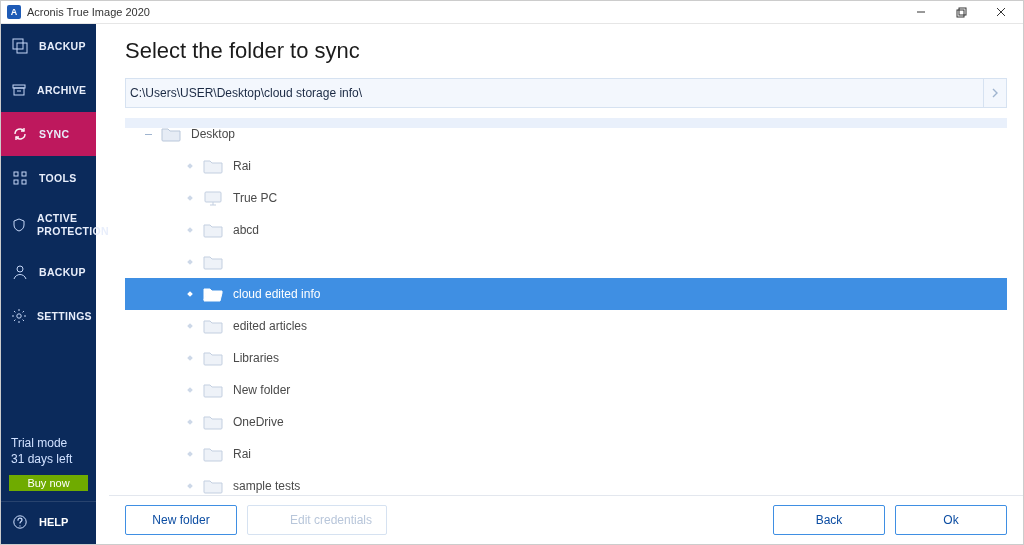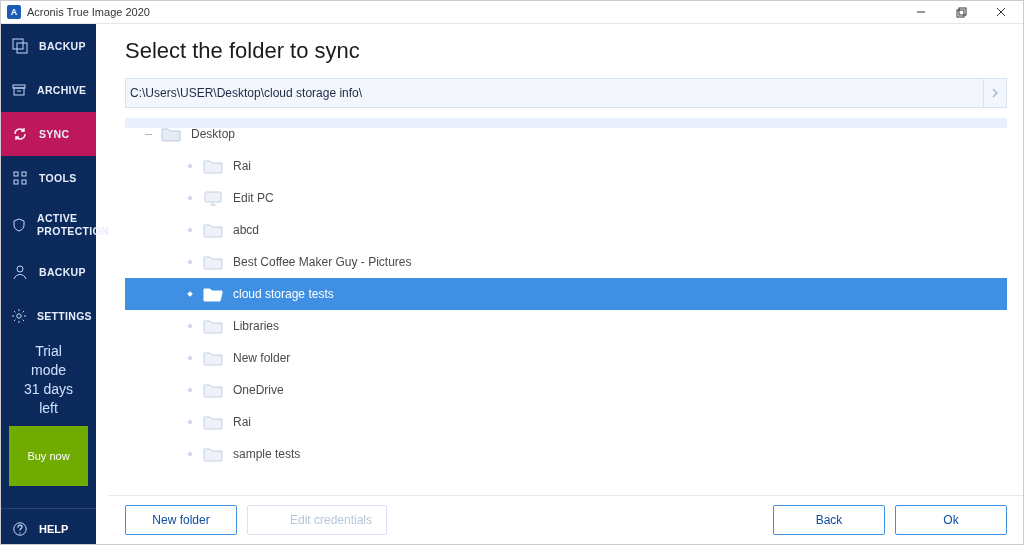--- a/index.html
+++ b/index.html
@@ -14,23 +14,23 @@
   
   .body{flex:1 1 auto;display:flex;min-height:0;}
   .sidebar{width:95px;background:#0b2a5b;color:#fff;display:flex;flex-direction:column;}
   .nav{display:flex;flex-direction:column;}
   .nav-item{display:flex;align-items:center;gap:10px;padding:0 10px;height:44px;font-size:11px;font-weight:600;letter-spacing:.3px;color:#e8eefb;cursor:pointer;}
   .nav-item.tall{height:50px;}
   .nav-item.active{background:#be185d;}
   .nav-item .ic{width:18px;display:flex;align-items:center;justify-content:center;opacity:.95;}
   .nav-item .lbl{line-height:1.2;font-size:10.5px;}
   .sidebar-spacer{flex:1 1 auto;}
-  .trial{color:#cfe0ff;text-align:center;font-size:14px;line-height:1.35;padding:4px 17px;}
-  .buy{margin:4px 8px 22px 8px;background:#6fab00;color:#fff;text-align:center;padding:24px 0;font-size:11px;cursor:pointer;}
-  .help{display:flex;align-items:center;gap:10px;padding:12px 10px 29px 10px;border-top:1px solid rgba(255,255,255,.12);font-size:11px;font-weight:600;}
+  .trial{color:#cfe0ff;text-align:left;font-size:12px;line-height:1.35;padding:4px 10px;}
+  .buy{margin:4px 8px 10px 8px;background:#6fab00;color:#fff;text-align:center;padding:2px 0;font-size:11px;cursor:pointer;}
+  .help{display:flex;align-items:center;gap:10px;padding:12px 10px 14px 10px;border-top:1px solid rgba(255,255,255,.12);font-size:11px;font-weight:600;}
   .help .ic{width:18px;display:flex;align-items:center;justify-content:center;}
   
   .main{flex:1 1 auto;display:flex;flex-direction:column;min-width:0;margin-left:13px;}
   .content{flex:1 1 auto;padding:14px 16px 0 16px;display:flex;flex-direction:column;min-height:0;}
   h1{margin:0 0 14px 0;font-weight:400;font-size:22px;color:#1b1b1b;}
   .pathbar{display:flex;align-items:stretch;}
   .path-input{flex:1 1 auto;border:1px solid #d6e2f1;background:#f3f7fd;color:#1b2a44;font-size:12px;padding:7px 4px;outline:none;}
   .path-go{width:22px;border:1px solid #d6e2f1;border-left:none;background:#f3f7fd;color:#9fb4cf;display:flex;align-items:center;justify-content:center;cursor:pointer;}
   .tree-wrap{flex:1 1 auto;margin-top:10px;overflow:hidden;position:relative;}
   .tree-bg{position:absolute;left:0;right:0;top:0;height:10px;background:#e9f0fb;}
@@ -207,52 +207,61 @@
                 </div>
                 <div class="row">
                   <span class="pre pad1"></span>
                   <span class="twist dot"></span>
                   <span class="folder">
                     <svg width="20" height="16" viewBox="0 0 20 16">
                       <rect x="2" y="2" width="16" height="10" rx="1" fill="#eef2f8" stroke="#c3cfe0"></rect>
                       <path d="M7 15h6M10 12v3" stroke="#c3cfe0"></path>
                     </svg>
                   </span>
-                  <span class="lbltxt">Edit PC</span>
+                  <span class="lbltxt">True PC</span>
                 </div>
                 <div class="row">
                   <span class="pre pad1"></span>
                   <span class="twist dot"></span>
                   <span class="folder">
                     <svg width="20" height="16" viewBox="0 0 20 16">
                       <path d="M1 3h6l2 2h10v9a1 1 0 0 1-1 1H2a1 1 0 0 1-1-1V3z" fill="#eef2f8" stroke="#c3cfe0"></path>
                     </svg>
                   </span>
                   <span class="lbltxt">abcd</span>
                 </div>
                 <div class="row">
                   <span class="pre pad1"></span>
                   <span class="twist dot"></span>
                   <span class="folder">
                     <svg width="20" height="16" viewBox="0 0 20 16">
                       <path d="M1 3h6l2 2h10v9a1 1 0 0 1-1 1H2a1 1 0 0 1-1-1V3z" fill="#eef2f8" stroke="#c3cfe0"></path>
                     </svg>
                   </span>
-                  <span class="lbltxt">Best Coffee Maker Guy - Pictures</span>
                 </div>
                 <div class="row selected">
                   <span class="pre pad1"></span>
                   <span class="twist dot"></span>
                   <span class="folder">
                     <svg width="20" height="16" viewBox="0 0 20 16">
                       <path d="M1 3h6l2 2h10v2H3L1 14V3z" fill="none" stroke="#c3cfe0"></path>
                       <path d="M3 7h16l-2 8H1l2-8z" fill="#eef2f8" stroke="#c3cfe0"></path>
                     </svg>
                   </span>
-                  <span class="lbltxt">cloud storage tests</span>
+                  <span class="lbltxt">cloud edited info</span>
+                </div>
+                <div class="row">
+                  <span class="pre pad1"></span>
+                  <span class="twist dot"></span>
+                  <span class="folder">
+                    <svg width="20" height="16" viewBox="0 0 20 16">
+                      <path d="M1 3h6l2 2h10v9a1 1 0 0 1-1 1H2a1 1 0 0 1-1-1V3z" fill="#eef2f8" stroke="#c3cfe0"></path>
+                    </svg>
+                  </span>
+                  <span class="lbltxt">edited articles</span>
                 </div>
                 <div class="row">
                   <span class="pre pad1"></span>
                   <span class="twist dot"></span>
                   <span class="folder">
                     <svg width="20" height="16" viewBox="0 0 20 16">
                       <path d="M1 3h6l2 2h10v9a1 1 0 0 1-1 1H2a1 1 0 0 1-1-1V3z" fill="#eef2f8" stroke="#c3cfe0"></path>
                     </svg>
                   </span>
                   <span class="lbltxt">Libraries</span>

